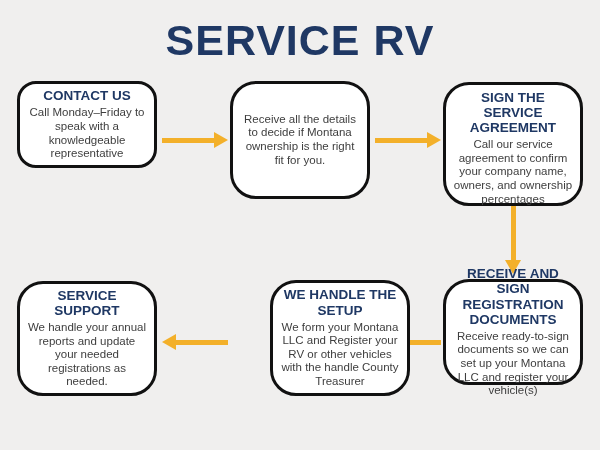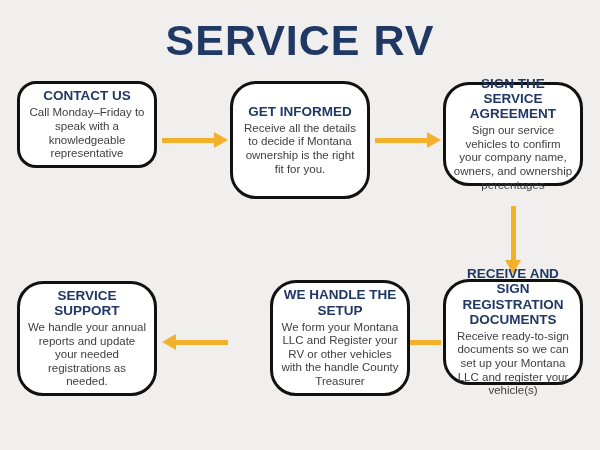--- a/index.html
+++ b/index.html
@@ -55,21 +55,21 @@
     margin: 0 0 3px 0;
   }
   .box .body {
     font-size: 11.5px;
     line-height: 1.18;
     color: var(--body-gray);
     margin: 0;
   }
   #box-1 { left: 17px;  top: 81px;  height: 87px; border-radius: 19px; }
   #box-2 { left: 230px; top: 81px;  height: 118px; }
-  #box-3 { left: 443px; top: 82px;  height: 104px; }
+  #box-3 { left: 443px; top: 82px;  height: 124px; justify-content: space-between; }
   #box-4 { left: 443px; top: 279px; height: 106px; }
   #box-5 { left: 230px; top: 280px; height: 116px; margin-left: 40px; }
   #box-6 { left: 17px;  top: 281px; height: 115px; }
 
   .arrow-h { position: absolute; width: 66px; height: 16px; }
   .arrow-h .shaft {
     position: absolute; top: 6px; height: 5px; background: var(--arrow-gold);
   }
   .arrow-right .shaft { left: 0; width: 54px; }
   .arrow-right .head {
@@ -113,32 +113,31 @@
     <div class="heading">CONTACT US</div>
     <p class="body">Call Monday–Friday to speak with a knowledgeable representative</p>
   </div>
 
   <div class="arrow-h arrow-right" id="arrow-1">
     <div class="shaft"></div>
     <div class="head"></div>
   </div>
 
   <div class="box" id="box-2">
-    <div class="heading">GET INFORMED</div>
     <p class="body">Receive all the details to decide if Montana ownership is the right fit for you.</p>
   </div>
 
   <div class="arrow-h arrow-right" id="arrow-2">
     <div class="shaft"></div>
     <div class="head"></div>
   </div>
 
   <div class="box" id="box-3">
     <div class="heading">SIGN THE SERVICE AGREEMENT</div>
-    <p class="body">Sign our service vehicles to confirm your company name, owners, and ownership percentages</p>
+    <p class="body">Call our service agreement to confirm your company name, owners, and ownership percentages</p>
   </div>
 
   <div class="arrow-v" id="arrow-3">
     <div class="shaft"></div>
     <div class="head"></div>
   </div>
 
   <div class="box" id="box-4">
     <div class="heading">RECEIVE AND SIGN REGISTRATION DOCUMENTS</div>
     <p class="body">Receive ready-to-sign documents so we can set up your Montana LLC and register your vehicle(s)</p>

